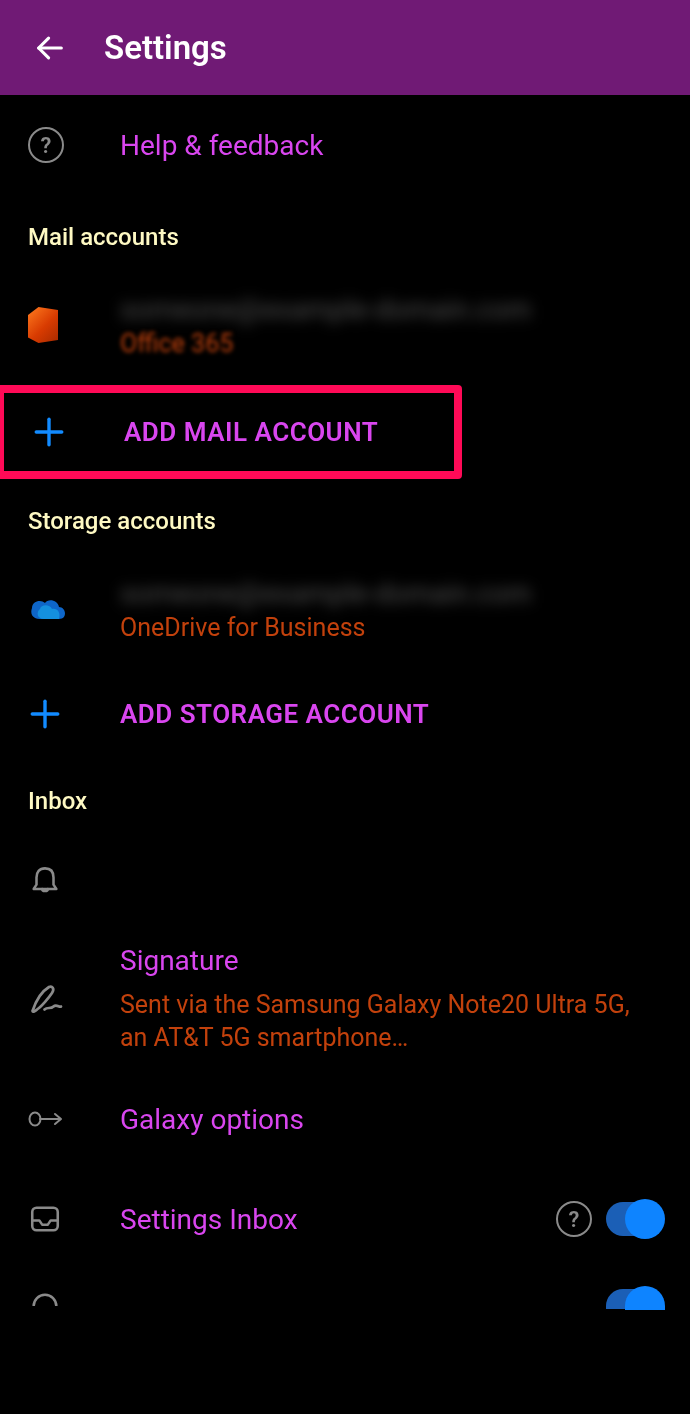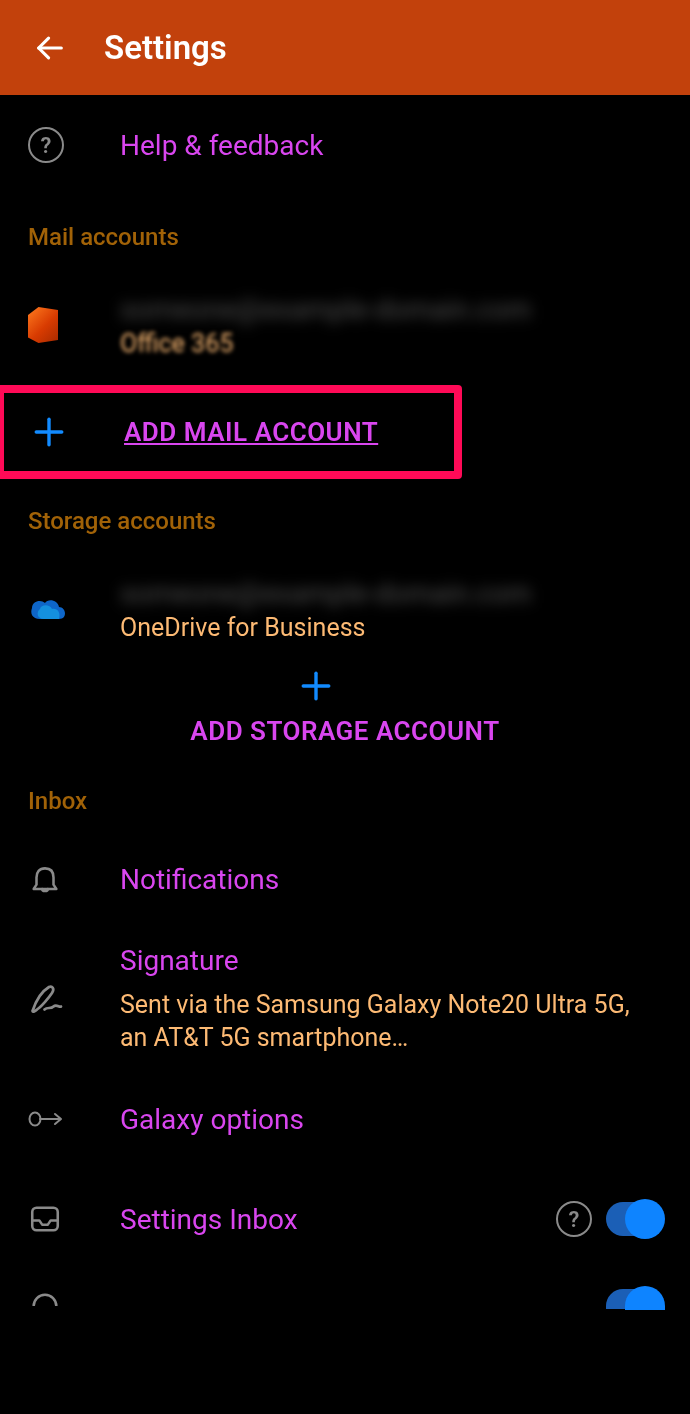--- a/index.html
+++ b/index.html
@@ -4,21 +4,21 @@
 <style>
   html,body{
     margin:0;padding:0;
     background:#000;
     color:#e6e6e6;
     font-family:-apple-system,BlinkMacSystemFont,"Segoe UI",Roboto,Helvetica,Arial,sans-serif;
     width:690px;
   }
   .appbar{
     height:95px;
-    background:#c2410c;
+    background:#701a75;
     display:flex;
     align-items:center;
     padding-left:18px;
   }
   .appbar .back{
     width:64px;height:64px;
     display:flex;align-items:center;justify-content:center;
     color:#fff;
   }
   .appbar .title{
@@ -47,27 +47,27 @@
     display:flex;
     flex-direction:column;
     justify-content:center;
   }
   .row .primary{
     font-size:28px;
     color:#d946ef;
   }
   .row .secondary{
     font-size:25px;
-    color:#fdba74;
+    color:#c2410c;
     margin-top:-1px;
   }
   .section-header{
     font-size:24px;
     font-weight:500;
-    color:#a16207;
+    color:#fef9c3;
     padding:28px 0 14px 28px;
   }
   .accent{
     color:#128bff;
     font-weight:600;
     letter-spacing:0.5px;
   }
   .plus{
     color:#128bff;
   }
@@ -150,64 +150,61 @@
 
 <div class="highlight">
   <div class="row" style="min-height:78px;">
     <div class="iconcol plus">
       <svg width="34" height="34" viewBox="0 0 24 24" fill="none" stroke="#128bff" stroke-width="2.4" stroke-linecap="round">
         <line x1="12" y1="3" x2="12" y2="21"></line>
         <line x1="3" y1="12" x2="21" y2="12"></line>
       </svg>
     </div>
     <div class="textcol">
-      <div class="primary accent" style="font-size:26px;text-decoration:underline;">ADD MAIL ACCOUNT</div>
+      <div class="primary accent" style="font-size:26px;">ADD MAIL ACCOUNT</div>
     </div>
   </div>
 </div>
 
 <div class="section-header">Storage accounts</div>
 
 <div class="row" style="min-height:120px;">
   <div class="iconcol">
     <svg width="40" height="28" viewBox="0 0 40 28">
       <path fill="#0e66c9" d="M12 24 C4 24 2 18 4 13 C4 6 13 4 17 8 C20 3 30 5 31 12 C38 12 40 24 31 24 Z"></path>
       <path fill="#1490df" d="M16 24 C9 24 8 17 12 14 C13 9 22 9 24 14 C29 13 33 17 31 24 Z"></path>
     </svg>
   </div>
   <div class="textcol">
     <div class="blurred">someone@example-domain.com</div>
     <div class="secondary">OneDrive for Business</div>
   </div>
 </div>
 
-<div class="row" style="min-height:90px;flex-direction:column;">
+<div class="row" style="min-height:90px;">
   <div class="iconcol plus">
     <svg width="34" height="34" viewBox="0 0 24 24" fill="none" stroke="#128bff" stroke-width="2.4" stroke-linecap="round">
       <line x1="12" y1="3" x2="12" y2="21"></line>
       <line x1="3" y1="12" x2="21" y2="12"></line>
     </svg>
   </div>
   <div class="textcol">
     <div class="primary accent" style="font-size:26px;">ADD STORAGE ACCOUNT</div>
   </div>
 </div>
 
 <div class="section-header">Inbox</div>
 
 <div class="row">
   <div class="iconcol">
     <svg width="34" height="34" viewBox="0 0 24 24" fill="none" stroke="#8a8a8a" stroke-width="1.8" stroke-linecap="round" stroke-linejoin="round">
       <path d="M18 16 L18 11 C18 7 16 4.5 12 4.5 C8 4.5 6 7 6 11 L6 16 L4 19 L20 19 Z"></path>
       <path d="M10 19 C10 21 14 21 14 19"></path>
     </svg>
   </div>
-  <div class="textcol">
-    <div class="primary">Notifications</div>
-  </div>
 </div>
 
 <div class="row" style="min-height:140px;">
   <div class="iconcol">
     <svg width="36" height="36" viewBox="0 0 24 24" fill="none" stroke="#8a8a8a" stroke-width="1.8" stroke-linecap="round" stroke-linejoin="round">
       <path d="M3 20 C5 14 9 7 14 4 C16 3 18 5 16 8 C14 11 9 17 6 19 C5 20 3 21 3 20 Z"></path>
       <path d="M11 19 C13 17 15 19 17 17 C19 15 21 18 22 17"></path>
     </svg>
   </div>
   <div class="textcol" style="padding-right:20px;">

